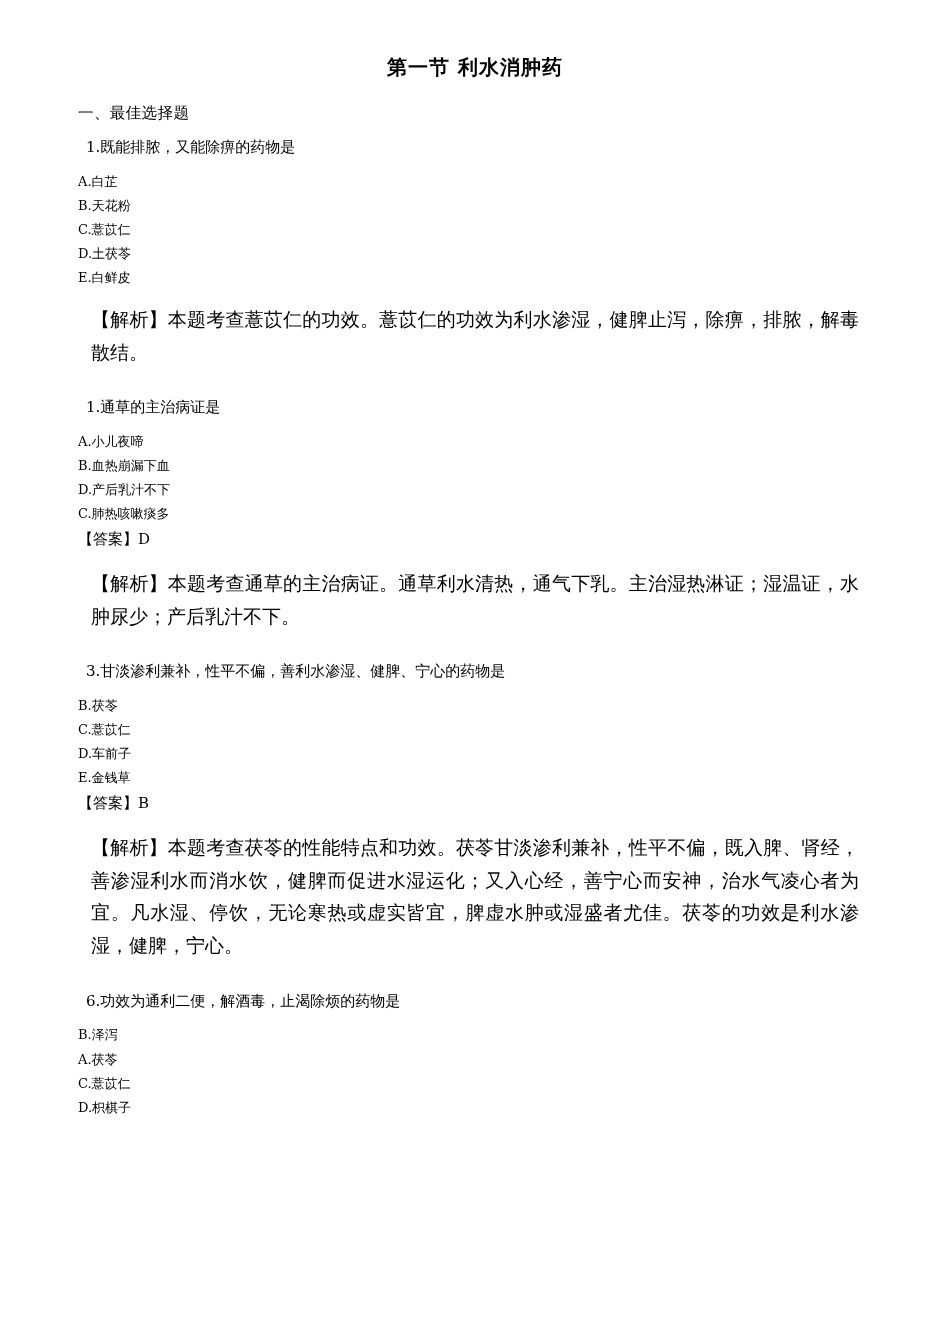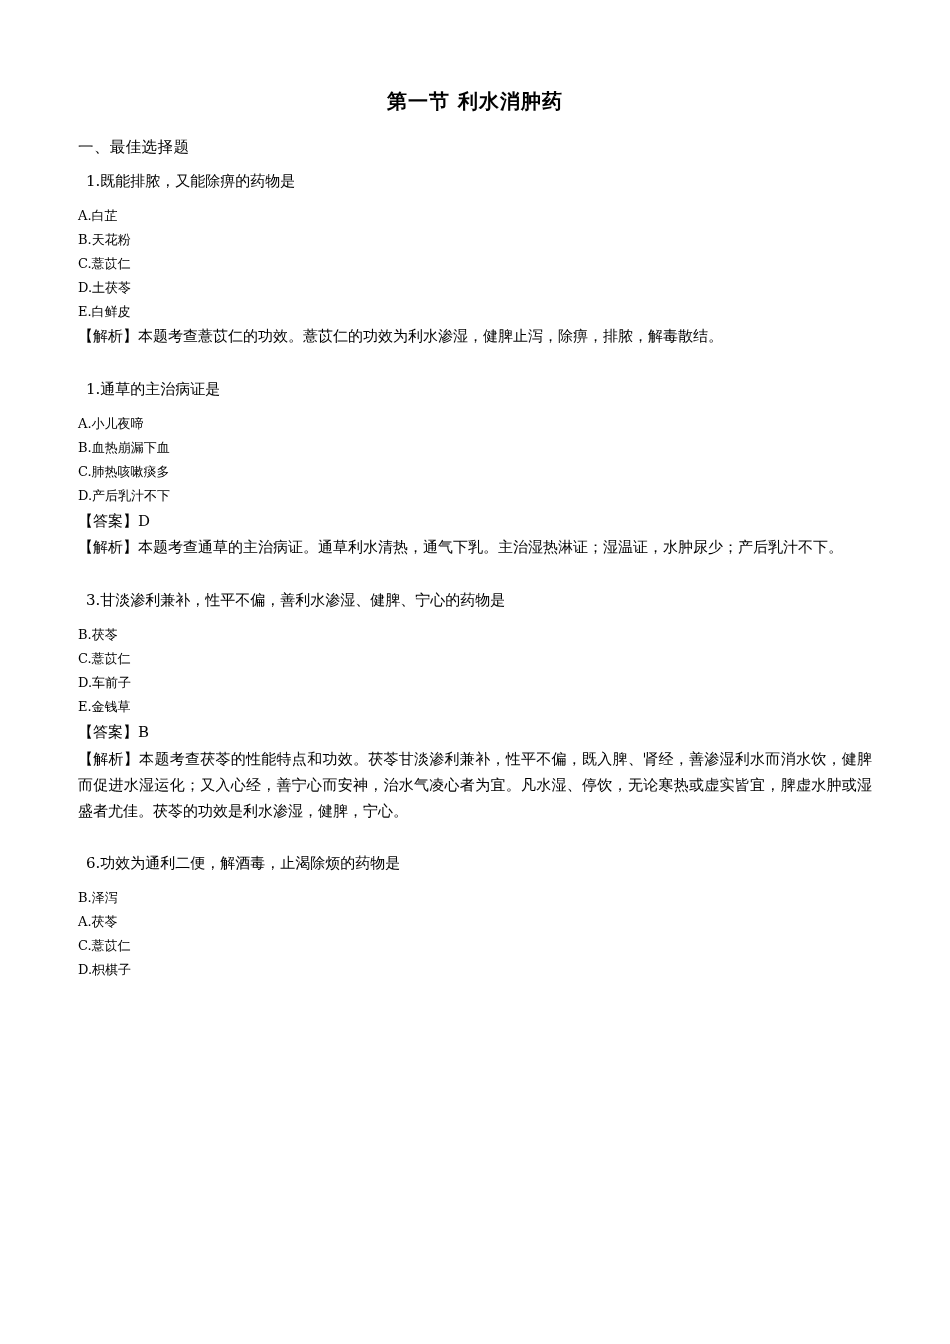--- a/index.html
+++ b/index.html
@@ -11,21 +11,21 @@
     font-family: "DejaVu Serif", "Liberation Serif", serif;
     color: #000000;
   }
   .page {
     width: 950px;
     height: 1332px;
     margin: 0 auto;
     background: #ffffff;
     position: relative;
     box-sizing: border-box;
-    padding: 88px 78px 0 78px;
+    padding: 54px 78px 0 78px;
   }
   .doc-title {
     text-align: center;
     font-size: 20px;
     font-weight: bold;
     letter-spacing: 1px;
     margin: 0 0 22px 0;
   }
   .section-heading {
     font-size: 15.5px;
@@ -45,23 +45,23 @@
     font-size: 13px;
     line-height: 1.85;
     margin: 0;
   }
   .q-answer {
     font-size: 15px;
     line-height: 1.85;
     margin: 0;
   }
   .q-explain {
-    font-size: 15px;
+    font-size: 19px;
     line-height: 1.72;
-    margin: 0;
+    margin: 13px;
     text-align: justify;
   }
   .tag {
     font-weight: normal;
   }
 </style>
 </head>
 <body>
 
 <div class="page">
@@ -77,22 +77,22 @@
     <p class="q-option">C.薏苡仁</p>
     <p class="q-option">D.土茯苓</p>
     <p class="q-option">E.白鲜皮</p>
     <p class="q-explain"><span class="tag">【解析】</span><span>本题考查薏苡仁的功效。薏苡仁的功效为利水渗湿，健脾止泻，除痹，排脓，解毒散结。</span></p>
   </div>
 
   <div class="q-block">
     <p class="q-stem">1.通草的主治病证是</p>
     <p class="q-option">A.小儿夜啼</p>
     <p class="q-option">B.血热崩漏下血</p>
+    <p class="q-option">D.产后乳汁不下</p>
     <p class="q-option">C.肺热咳嗽痰多</p>
-    <p class="q-option">D.产后乳汁不下</p>
     <p class="q-answer"><span class="tag">【答案】</span><span>D</span></p>
     <p class="q-explain"><span class="tag">【解析】</span><span>本题考查通草的主治病证。通草利水清热，通气下乳。主治湿热淋证；湿温证，水肿尿少；产后乳汁不下。</span></p>
   </div>
 
   <div class="q-block">
     <p class="q-stem">3.甘淡渗利兼补，性平不偏，善利水渗湿、健脾、宁心的药物是</p>
     <p class="q-option">B.茯苓</p>
     <p class="q-option">C.薏苡仁</p>
     <p class="q-option">D.车前子</p>
     <p class="q-option">E.金钱草</p>

